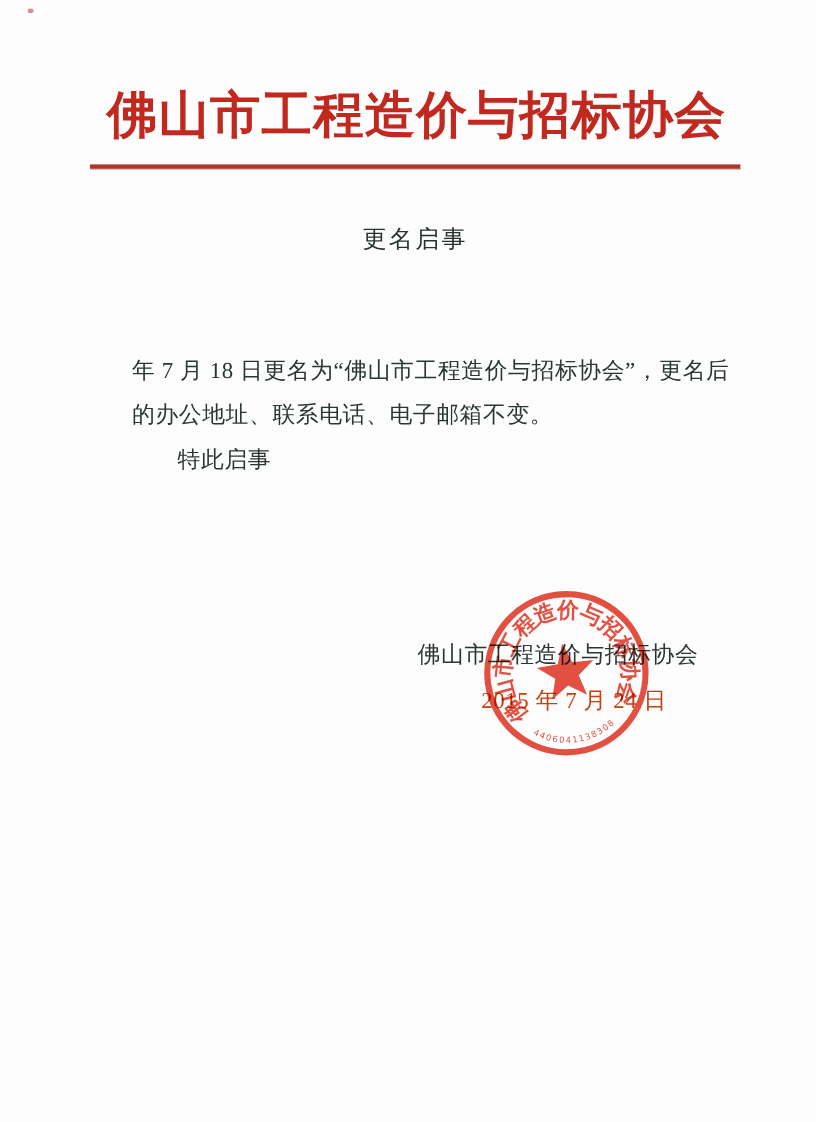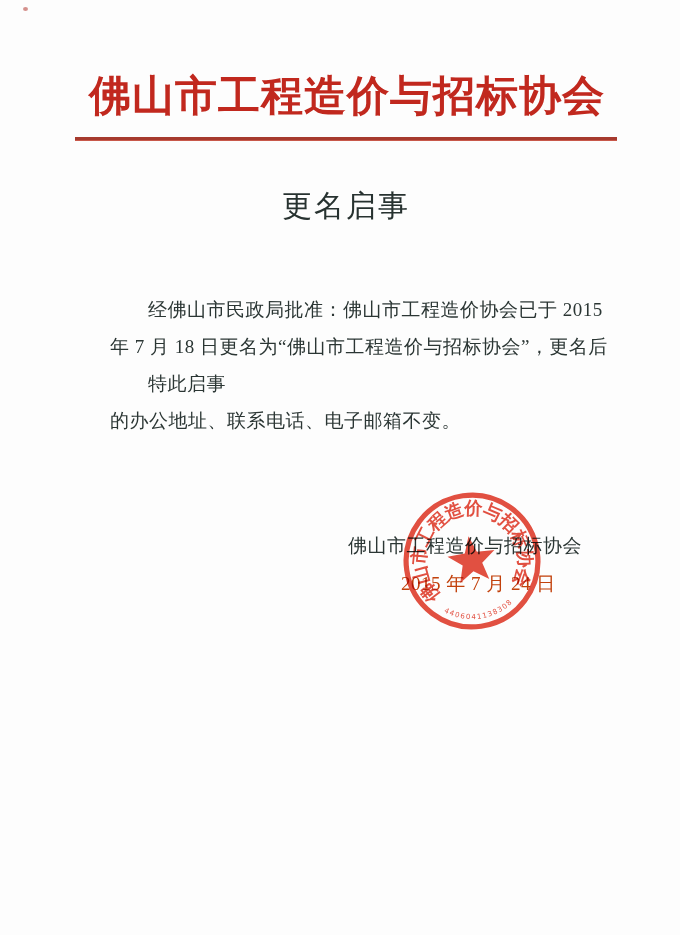--- a/index.html
+++ b/index.html
@@ -40,21 +40,21 @@
 
   
   .notice-heading {
     position: absolute;
     top: 186px;
     left: 0;
     width: 100%;
     padding-left: 12px;
     box-sizing: border-box;
     text-align: center;
-    font-size: 30px;
+    font-size: 20px;
     letter-spacing: 2px;
     color: #273230;
     white-space: nowrap;
   }
 
   
   .body-block {
     position: absolute;
     top: 291px;
     left: 110px;
@@ -121,24 +121,23 @@
 
   <div class="speck"></div>
 
   <div class="org-title">佛山市工程造价与招标协会</div>
 
   <div class="rule"></div>
 
   <div class="notice-heading">更名启事</div>
 
   <div class="body-block">
-    <div class="body-line indent">经佛山市民政局批准：佛山市工程造价协会已于 2015</div>
     <div class="body-line">年 7 月 18 日更名为“佛山市工程造价与招标协会”，更名后</div>
+    <div class="body-line">的办公地址、联系电话、电子邮箱不变。</div>
     <div class="body-line indent">特此启事</div>
-    <div class="body-line">的办公地址、联系电话、电子邮箱不变。</div>
   </div>
 
   <div class="signature-org">佛山市工程造价与招标协会</div>
 
   <div class="signature-date">2015 年 7 月 24 日</div>
 
   <svg class="seal" viewBox="0 0 160 160" xmlns="http://www.w3.org/2000/svg">
     <defs>
       <path id="sealTopArc" d="M 45.53 108.93 A 45 45 0 1 1 114.47 108.93" fill="none"></path>
       <path id="sealBottomArc" d="M 37.1 116 A 56 56 0 0 0 122.9 116" fill="none"></path>

